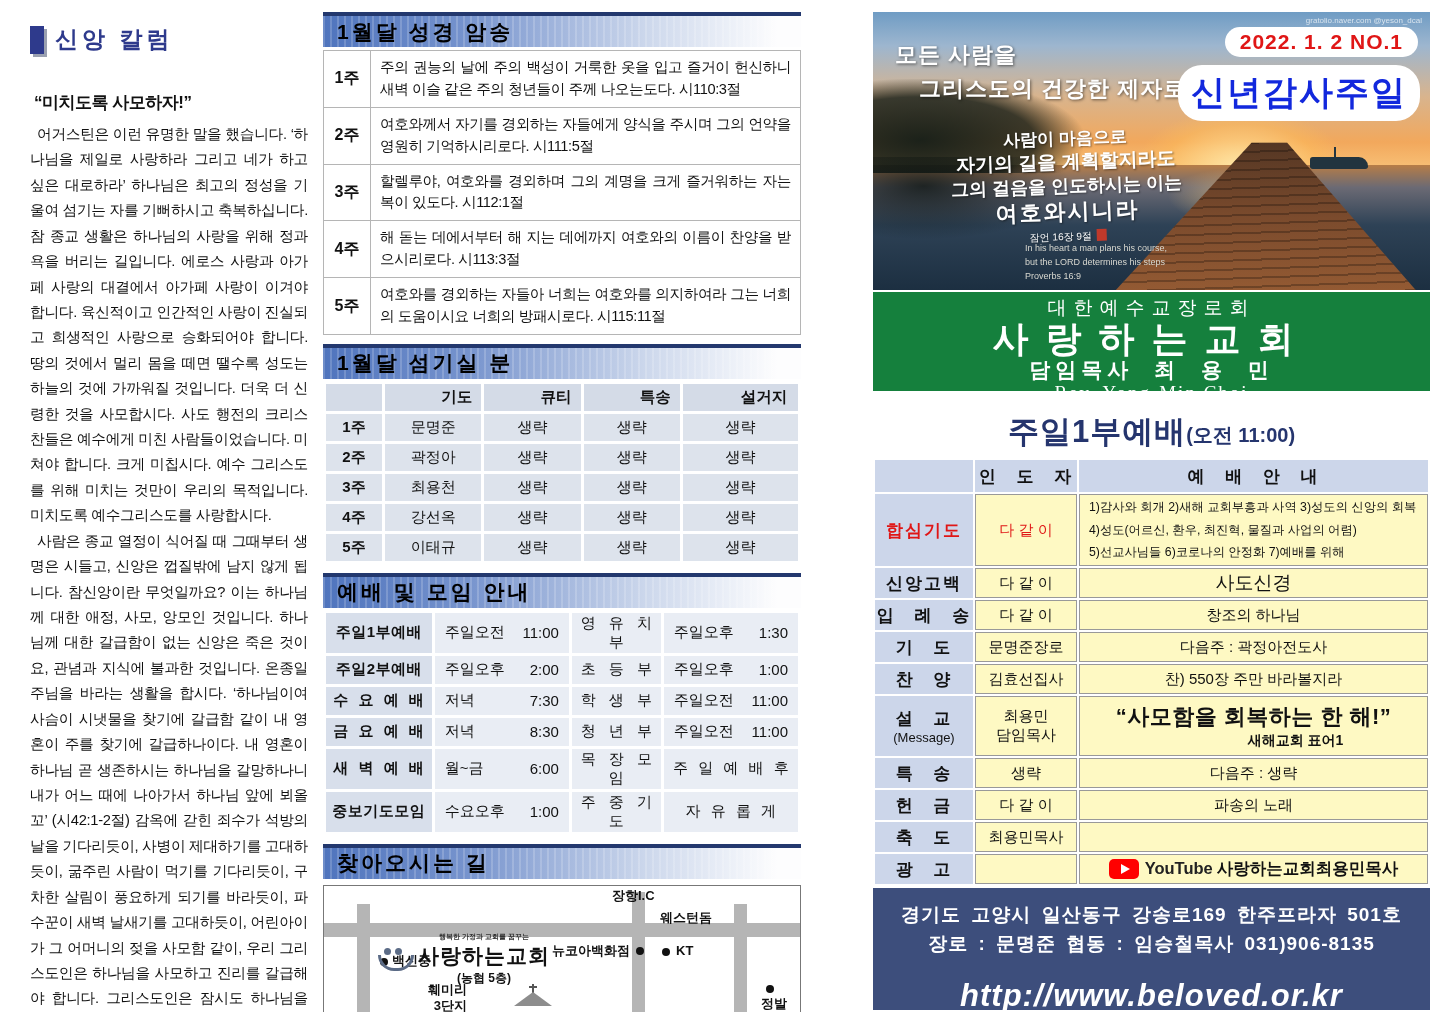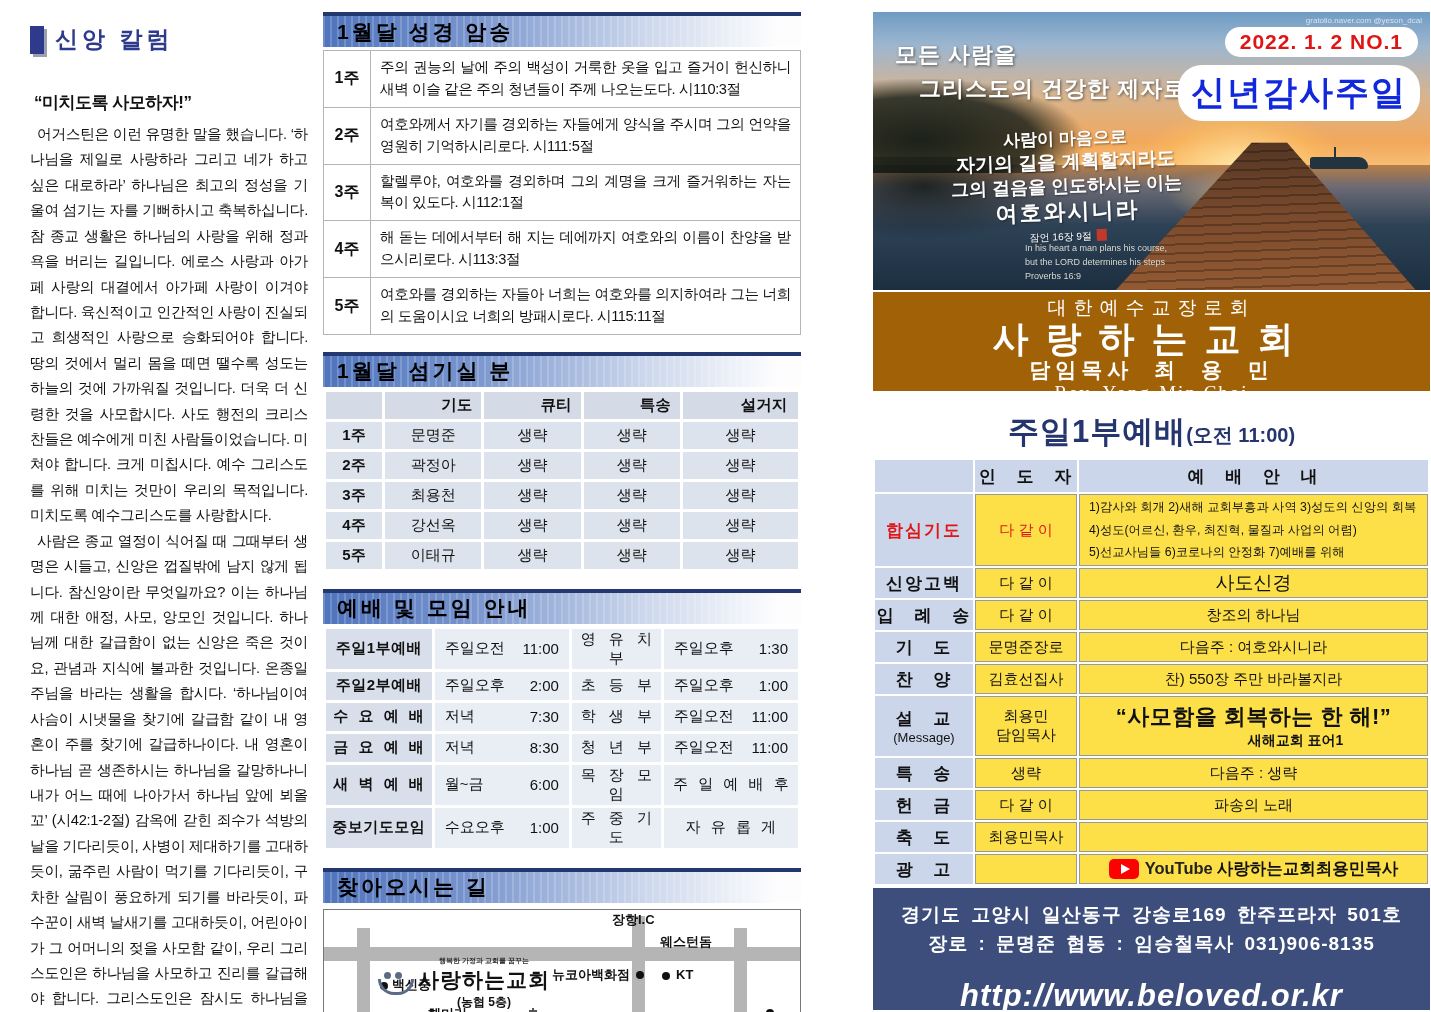--- a/index.html
+++ b/index.html
@@ -9,21 +9,21 @@
   
   .col-left{position:absolute;left:30px;top:24px;width:278px;}
   .faith-head{display:flex;align-items:center;gap:11px;}
   .bullet{width:14px;height:28px;background:#2e3a8c;box-shadow:3px 3px 0 #9aa0b0;}
   .faith-title{font-size:23px;font-weight:bold;color:#2e3a8c;letter-spacing:4px;margin:0;}
   .essay-title{font-size:17px;font-weight:bold;margin:36px 0 8px 4px;letter-spacing:-0.5px;}
   .essay p{font-size:14.7px;line-height:1.73;text-align:justify;margin:0;letter-spacing:-0.3px;text-indent:7px;}
 
   
   .col-mid{position:absolute;left:323px;top:12px;width:478px;}
-  .sec{margin-top:17px;}
+  .sec{margin-top:9px;}
   .sec:first-child{margin-top:0;border-radius:28px;}
   .sec-head{position:relative;height:31px;border-top:4px solid #23386e;display:flex;align-items:center;
     background:linear-gradient(90deg,#4f74bd 0%,#7693cd 30%,#cdd8ec 68%,#fdfdfe 95%);}
   .sec-head::after{content:"";position:absolute;inset:0;
     background:repeating-linear-gradient(90deg,rgba(255,255,255,.18) 0 2px,transparent 2px 7px);}
   .sec-head span{position:relative;z-index:1;font-size:21px;font-weight:bold;color:#000;
     padding-left:14px;letter-spacing:3px;}
 
   table{border-collapse:collapse;}
   .memo-table{width:100%;margin-top:3px;border:1px solid #999;}
@@ -97,35 +97,35 @@
     padding:5px 13px;color:#1228dd;font-weight:bold;font-size:34px;letter-spacing:2px;}
   .hero-callig{position:absolute;left:78px;top:116px;color:#fff;text-align:center;font-weight:bold;
     transform:rotate(-2deg);text-shadow:1px 1px 2px rgba(0,0,0,.45);line-height:1.3;}
   .hero-callig .c1{font-size:17px;} .hero-callig .c2{font-size:19px;}
   .hero-callig .c3{font-size:18px;} .hero-callig .c4{font-size:22px;letter-spacing:2px;}
   .callig-ref{font-size:10px;font-weight:normal;margin-top:3px;}
   .seal{display:inline-block;width:10px;height:12px;background:#c0392b;margin-left:5px;vertical-align:-2px;}
   .hero-caption{position:absolute;left:152px;top:230px;color:#d8d8d0;font-size:9px;line-height:1.55;}
   .hero-watermark{position:absolute;right:8px;top:4px;color:rgba(255,255,255,.7);font-size:8px;}
 
-  .band{position:absolute;top:280px;left:0;width:557px;height:99px;background:#a16207;color:#fff;
+  .band{position:absolute;top:280px;left:0;width:557px;height:99px;background:#15803d;color:#fff;
     text-align:center;box-sizing:border-box;padding-top:5px;}
   .band-denom{font-size:19px;letter-spacing:7px;line-height:1.15;}
   .band-name{font-size:36px;font-weight:bold;letter-spacing:17px;line-height:1.1;white-space:nowrap;}
   .band-pastor{font-size:21px;font-weight:bold;letter-spacing:5px;line-height:1.1;word-spacing:10px;text-align:center;}
   .band-en{font-family:"Liberation Serif","DejaVu Serif",serif;font-size:19px;letter-spacing:2px;line-height:1.15;}
 
   .svc-title{position:absolute;top:399px;left:0;width:557px;text-align:center;color:#25356e;font-weight:bold;}
   .svc-title .main{font-size:31px;letter-spacing:1px;}
   .svc-title .sub{font-size:20px;}
 
   .order-table{position:absolute;top:446px;left:0;width:557px;border-collapse:separate;border-spacing:2px;}
   .order-table td{vertical-align:middle;}
   .ot-label{background:#ccd6ea;text-align:center;font-weight:bold;font-size:17px;letter-spacing:2px;word-spacing:12px;}
-  .ot-cell{background:#fde047;border:1px solid #999;text-align:center;font-size:15px;}
+  .ot-cell{background:#fef9c3;border:1px solid #999;text-align:center;font-size:15px;}
   .ot-head td{height:30px;}
   .r-reg td{height:26px;}
   .r-pray td{height:68px;}
   .r-bible td{height:34px;}
   .r-sermon td{height:56px;}
   .red{color:#e01616;}
   .pray-lines{text-align:left;font-size:12.3px;line-height:1.5;padding:2px 8px;display:block;}
   .g-lg{font-size:19px;}
   .bible-main{font-size:23px;font-weight:bold;}
   .bible-sub{font-size:14px;font-weight:bold;}
@@ -475,21 +475,21 @@
         <td class="ot-cell g-lg">사도신경</td>
       </tr>
       <tr class="r-reg">
         <td class="ot-label">입 례 송</td>
         <td class="ot-cell">다 같 이</td>
         <td class="ot-cell">창조의 하나님</td>
       </tr>
       <tr class="r-reg">
         <td class="ot-label">기 도</td>
         <td class="ot-cell">문명준장로</td>
-        <td class="ot-cell">다음주 : 여호와시니라</td>
+        <td class="ot-cell">다음주 : 곽정아전도사</td>
       </tr>
       <tr class="r-reg">
         <td class="ot-label">찬 양</td>
         <td class="ot-cell">김효선집사</td>
         <td class="ot-cell">찬) 550장   주만 바라볼지라</td>
       </tr>
       <tr class="r-sermon">
         <td class="ot-label">
           <div>설 교</div>
           <div style="font-size:13px;font-weight:normal;letter-spacing:0;word-spacing:0;">(Message)</div>

